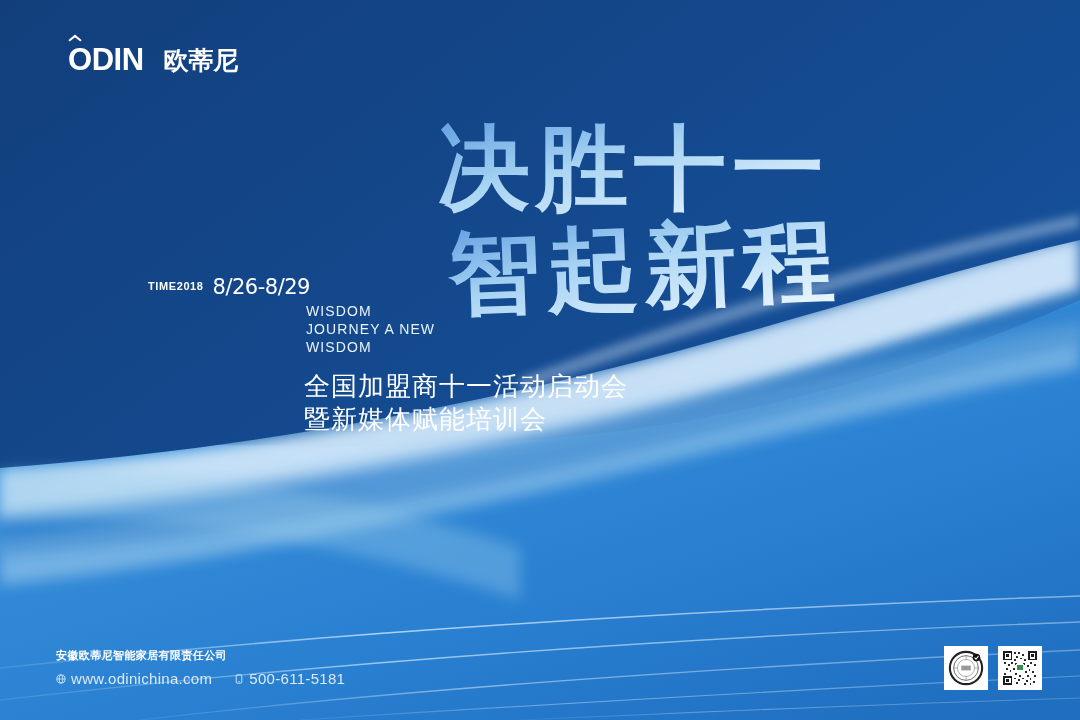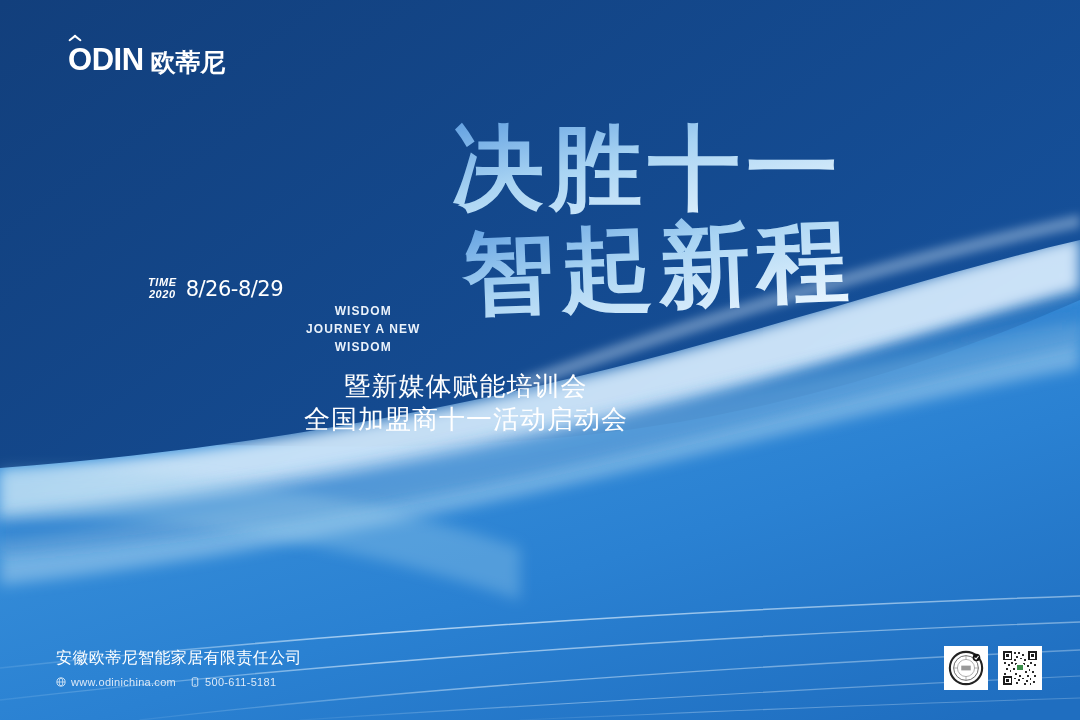--- a/index.html
+++ b/index.html
@@ -8,21 +8,20 @@
     background: #0d2f5e;
   }
   #poster {
     position: relative;
     width: 1080px;
     height: 720px;
     overflow: hidden;
     font-family: "Liberation Sans", "DejaVu Sans", sans-serif;
     background: #c2410c;
     user-select: none;
-    text-align: center;
   }
   #bg-svg {
     position: absolute;
     top: 0; left: 0;
     width: 1080px;
     height: 720px;
     display: block;
   }
   .layer { position: absolute; }
 
@@ -60,28 +59,28 @@
     height: 2.4px;
     background: #ffffff;
     border-radius: 1px;
   }
   #logo .circumflex::before { left: -1px; transform: rotate(-38deg); }
   #logo .circumflex::after  { left: 4px;  transform: rotate(38deg); }
   #logo .cn {
     font-size: 25px;
     font-weight: 700;
     line-height: 1;
-    margin-left: 5px;
+    margin-left: 18px;
     letter-spacing: 0px;
-    font-family: Liberation Serif, serif;
+    font-family: Liberation Mono, monospace;
   }
 
   
   #headline {
-    left: 444px;
+    left: 430px;
     top: 104px;
     width: 520px;
     height: 250px;
   }
   #headline svg { display: block; width: 100%; height: 100%; }
   .calli {
     font-family: "DejaVu Serif", "Liberation Serif", serif;
     font-weight: 700;
     fill: url(#calliGrad);
   }
@@ -90,47 +89,46 @@
   #date-block {
     left: 148px;
     top: 277px;
     display: flex;
     align-items: center;
     gap: 9px;
     color: #ffffff;
   }
   #date-block .time-stack {
     display: flex;
-    flex-direction: column;
+    flex-direction: row;
     line-height: 1.06;
     padding-bottom: 2px;
-    font-style: italic;
   }
   #date-block .time-stack span {
     font-size: 11px;
     font-weight: 700;
     letter-spacing: 0.6px;
   }
   #date-block .range {
     font-size: 21px;
     font-weight: 400;
     letter-spacing: -0.5px;
     line-height: 1;
     font-family: "DejaVu Sans", "Liberation Sans", sans-serif;
   }
 
   
   #tagline {
     left: 306px;
     top: 302px;
     color: #eaf2fb;
-    font-size: 12px;
+    font-size: 14px;
     letter-spacing: 1.1px;
     line-height: 18px;
-    font-weight: 700;
+    font-weight: 400;
   }
 
   
   #subtitle {
     left: 304px;
     top: 370px;
     color: #ffffff;
     font-size: 26px;
     font-weight: 500;
     line-height: 33px;
@@ -138,31 +136,31 @@
     font-family: "DejaVu Sans", "Liberation Sans", sans-serif;
   }
 
   
   #footer {
     left: 56px;
     top: 648px;
     color: #ffffff;
   }
   #footer .company {
-    font-size: 16px;
-    font-weight: 400;
+    font-size: 11px;
+    font-weight: 700;
     letter-spacing: 0.4px;
     font-family: "DejaVu Sans", "Liberation Sans", sans-serif;
   }
   #footer .contacts {
     margin-top: 7px;
     display: flex;
     align-items: center;
-    gap: 14px;
-    font-size: 11px;
+    gap: 22px;
+    font-size: 15px;
     color: #dce9f7;
     letter-spacing: 0.3px;
   }
   #footer .contact-item {
     display: flex;
     align-items: center;
     gap: 5px;
   }
   .mini-icon {
     width: 10px;
@@ -284,34 +282,34 @@
         </linearGradient>
       </defs>
       <text class="calli" x="8" y="96" font-size="92" letter-spacing="6">决胜十一</text>
       <text class="calli" x="20" y="202" font-size="92" letter-spacing="6" transform="rotate(-2.2 20 202)">智起新程</text>
     </svg>
   </div>
 
   <div id="date-block" class="layer">
     <span class="time-stack">
       <span>TIME</span>
-      <span>2020</span>
+      <span>2018</span>
     </span>
     <span class="range">8/26-8/29</span>
   </div>
 
   <div id="tagline" class="layer">
     <div>WISDOM</div>
     <div>JOURNEY A NEW</div>
     <div>WISDOM</div>
   </div>
 
   <div id="subtitle" class="layer">
+    <div>全国加盟商十一活动启动会</div>
     <div>暨新媒体赋能培训会</div>
-    <div>全国加盟商十一活动启动会</div>
   </div>
 
   <div id="footer" class="layer">
     <div class="company">安徽欧蒂尼智能家居有限责任公司</div>
     <div class="contacts">
       <span class="contact-item">
         <span class="mini-icon">
           <svg viewBox="0 0 20 20">
             <circle cx="10" cy="10" r="8.2" fill="none" stroke="#ffffff" stroke-width="1.7"></circle>
             <ellipse cx="10" cy="10" rx="3.6" ry="8.2" fill="none" stroke="#ffffff" stroke-width="1.4"></ellipse>

